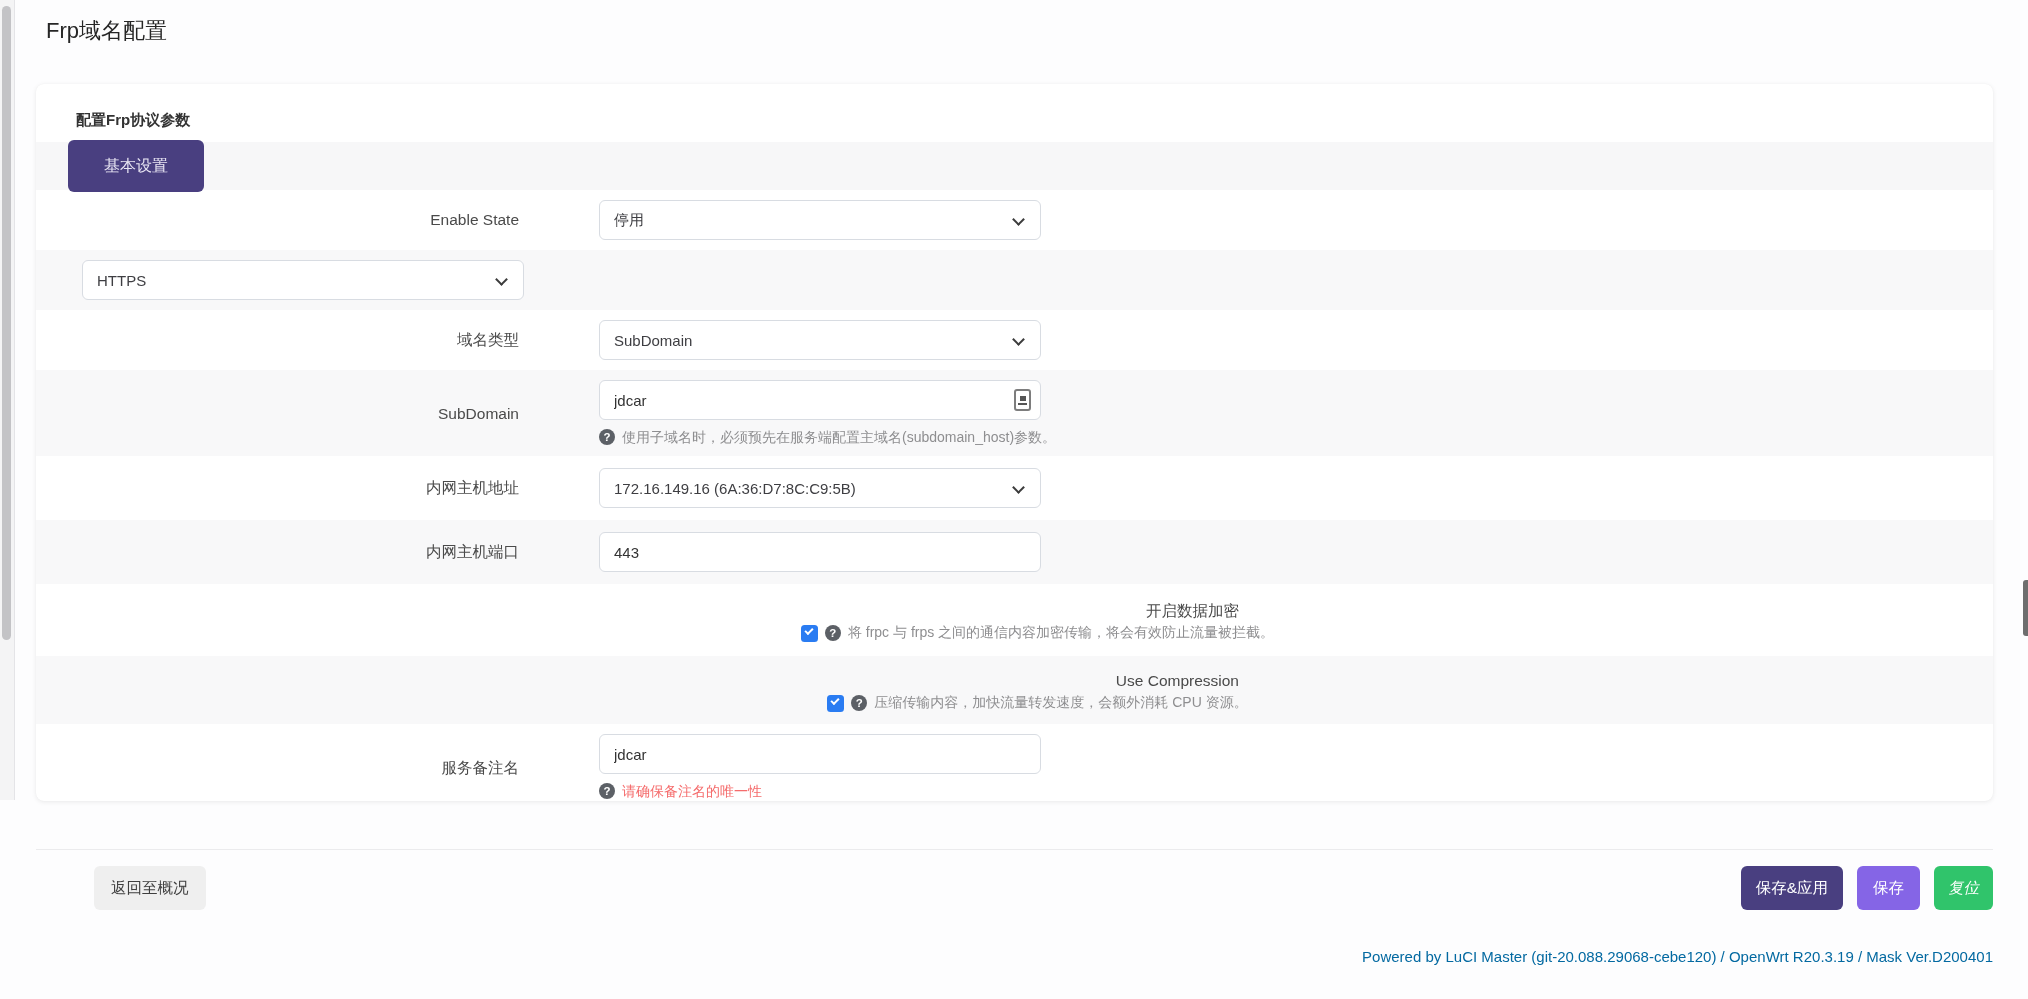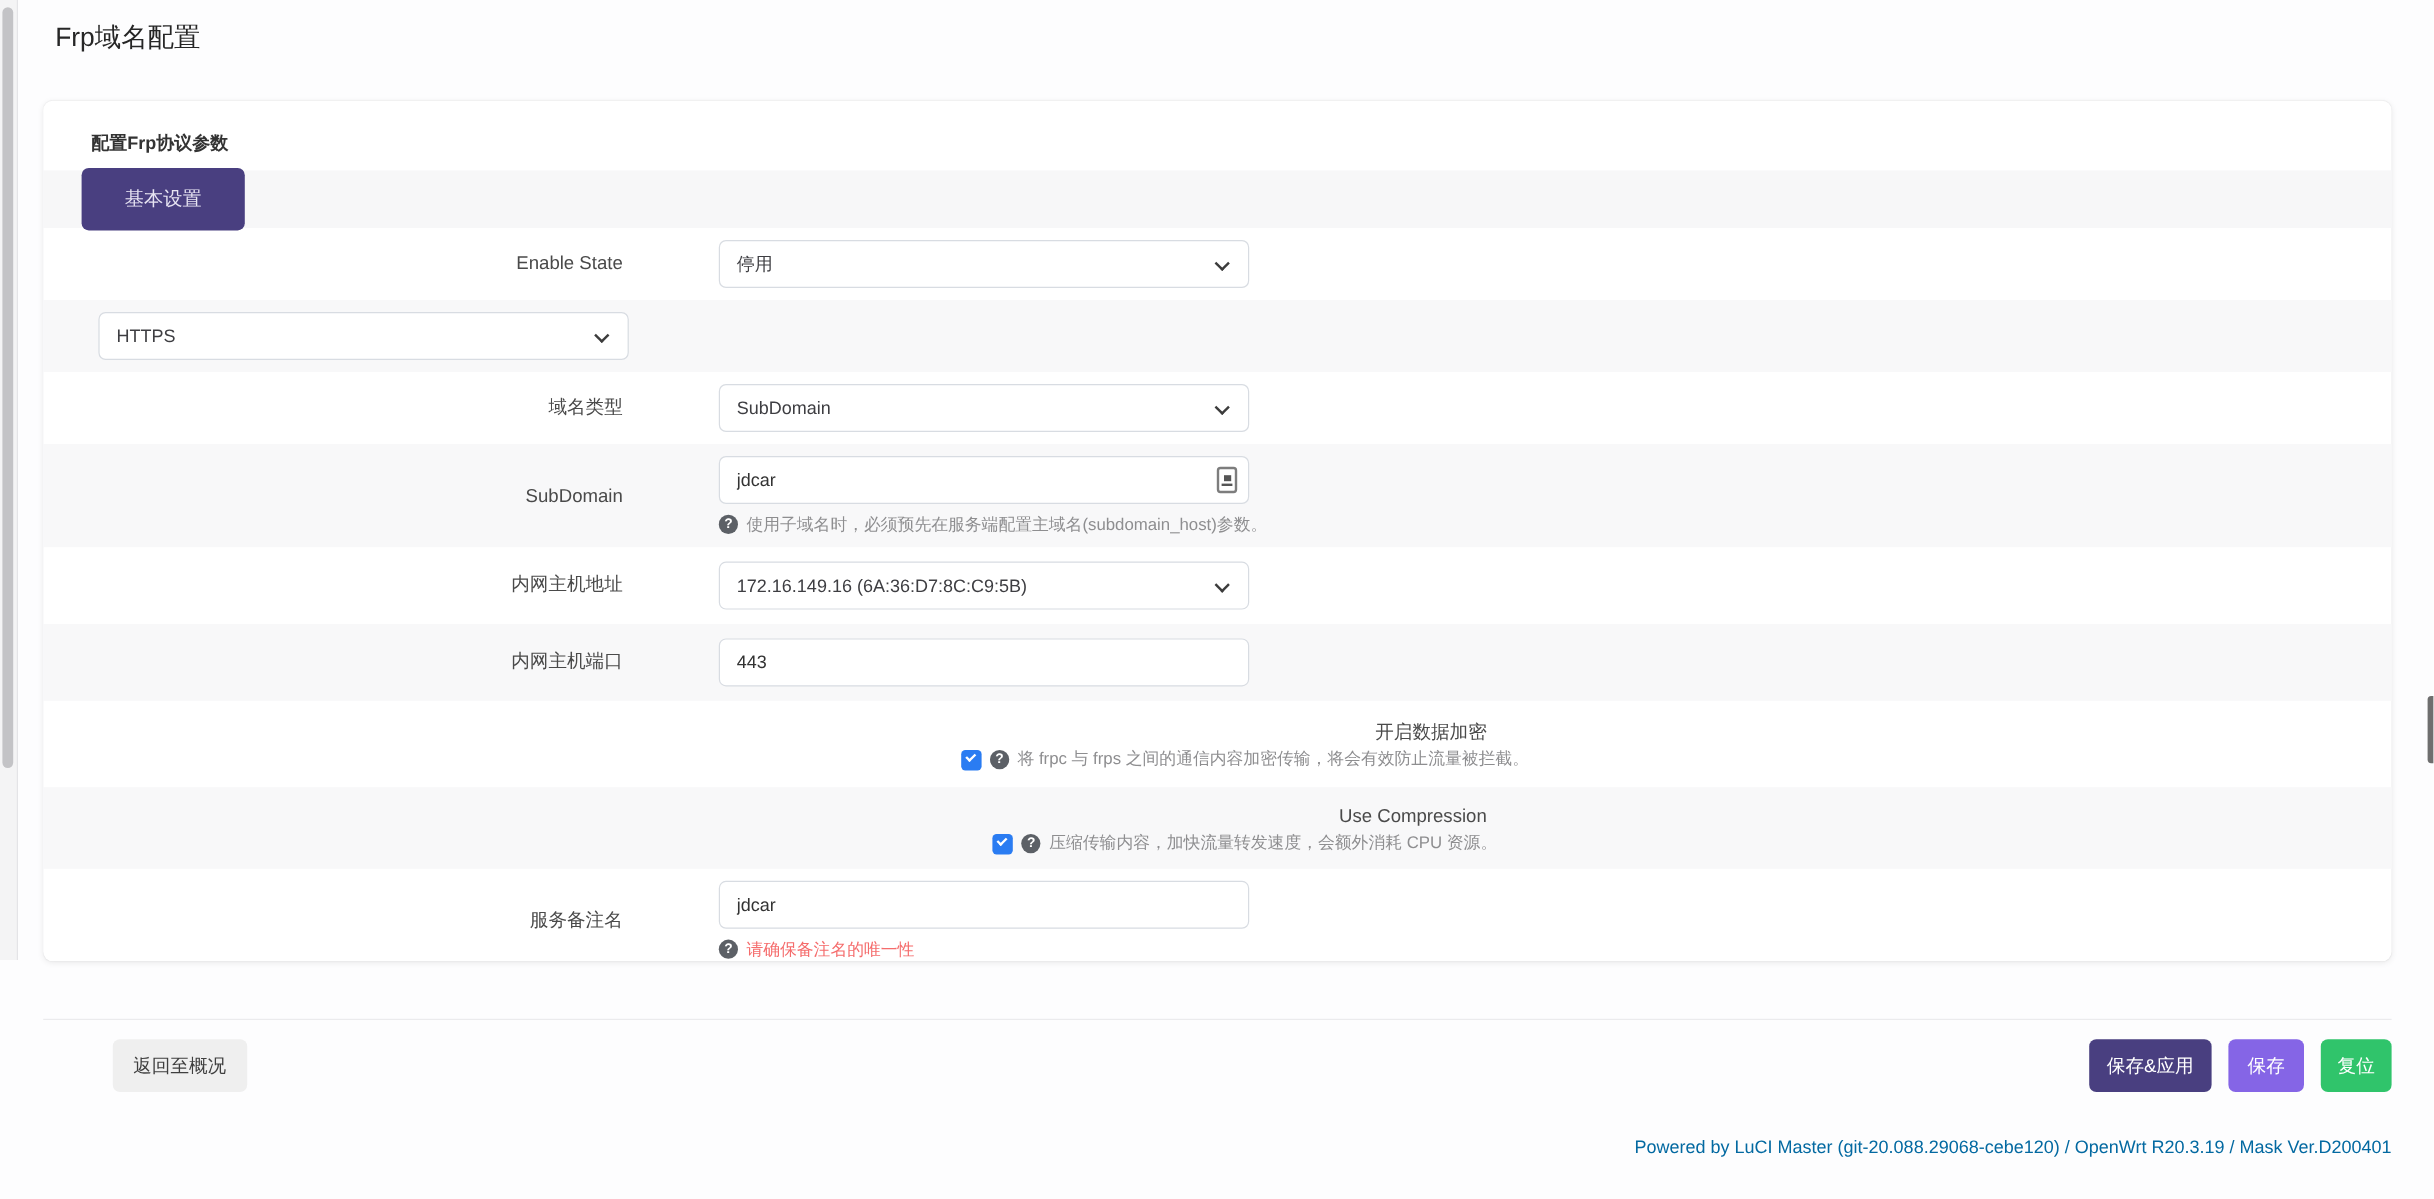--- a/index.html
+++ b/index.html
@@ -121,21 +121,21 @@
   }
   .btn-back {
     position:absolute; left:50px; top:866px; padding:0 17px;
     background:#efefef; color:#3f3f3f;margin-left:44px;
   }
   .actions-right {
     position:absolute; right:35px; top:866px; display:flex; gap:14px;
   }
   .btn-save-apply { background:#493f80; color:#fff; padding:0 15px; }
   .btn-save       { background:#8565e6; color:#fff; padding:0 16px; }
-  .btn-reset      { background:#30c46b; color:#fff; padding:0 14px; }
+  .btn-reset      { background:#30c46b; color:#fff; padding:0 14px;font-style:italic; }
 
   .footer {
     position:absolute; right:35px; top:948px; font-size:15px; color:#0369a1;
   }
 </style>
 </head>
 <body>
 
 <div class="left-scrollbar">
   <div class="thumb"></div>

